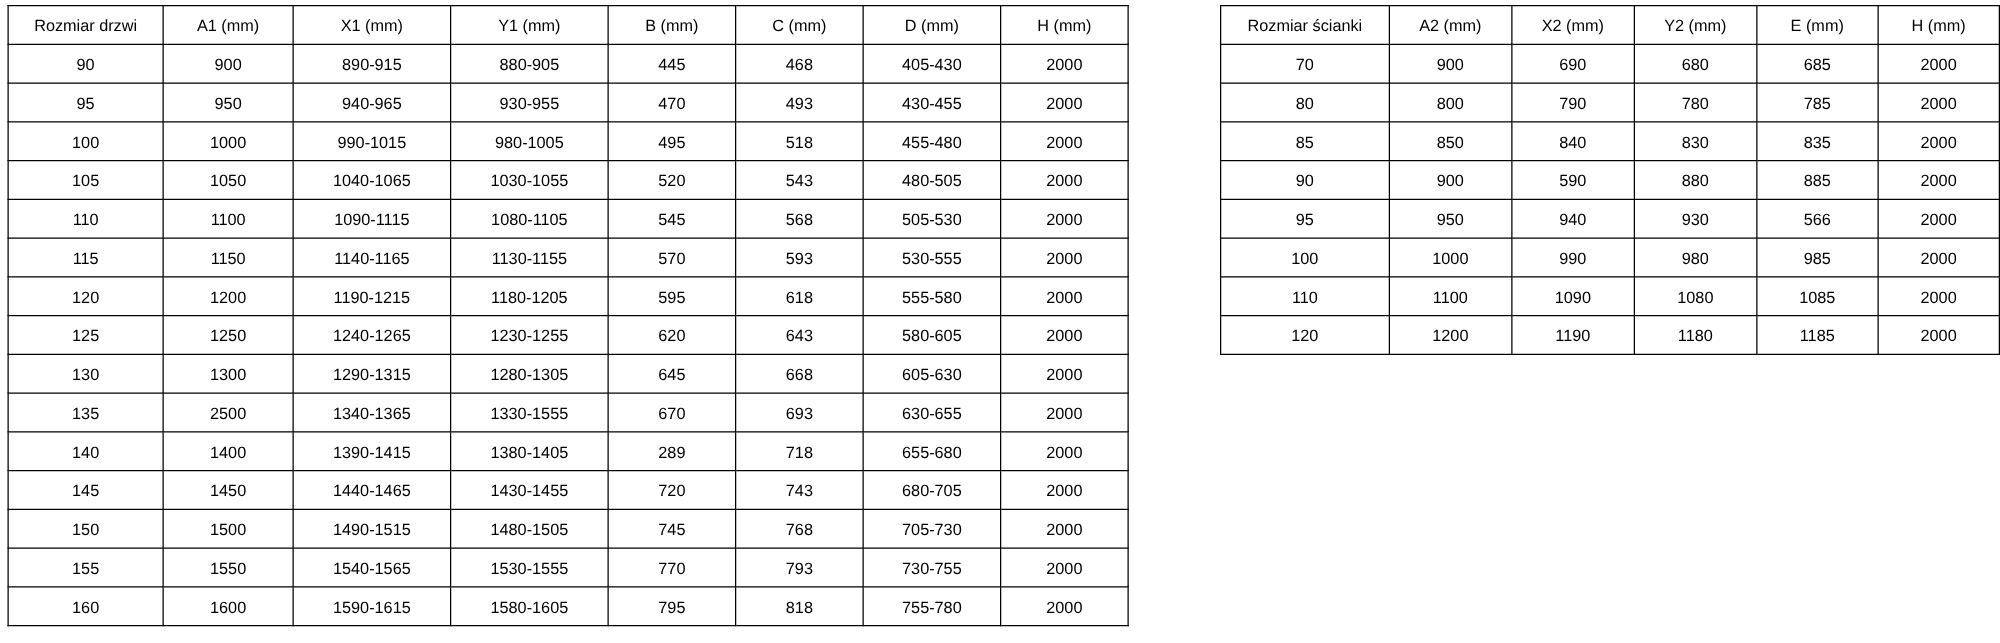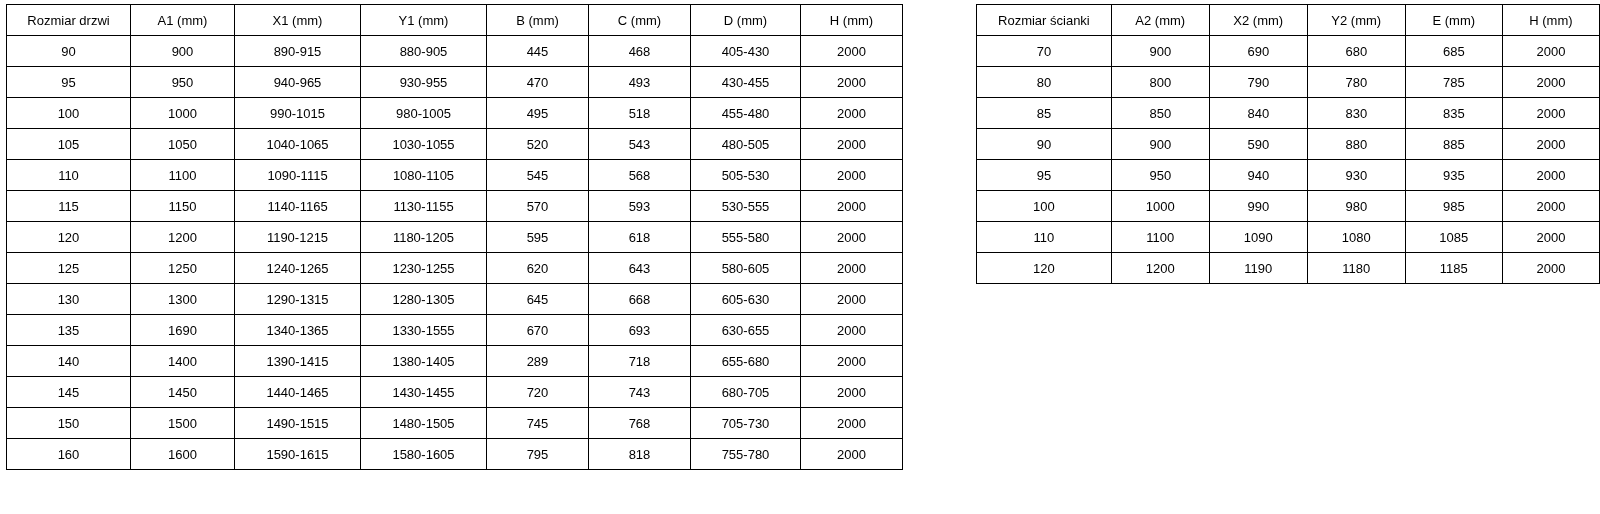--- a/index.html
+++ b/index.html
@@ -177,21 +177,21 @@
           <td>1300</td>
           <td>1290-1315</td>
           <td>1280-1305</td>
           <td>645</td>
           <td>668</td>
           <td>605-630</td>
           <td>2000</td>
         </tr>
         <tr>
           <td>135</td>
-          <td>1690</td>
+          <td>2500</td>
           <td>1340-1365</td>
           <td>1330-1555</td>
           <td>670</td>
           <td>693</td>
           <td>630-655</td>
           <td>2000</td>
         </tr>
         <tr>
           <td>140</td>
           <td>1400</td>
@@ -213,20 +213,30 @@
           <td>2000</td>
         </tr>
         <tr>
           <td>150</td>
           <td>1500</td>
           <td>1490-1515</td>
           <td>1480-1505</td>
           <td>745</td>
           <td>768</td>
           <td>705-730</td>
+          <td>2000</td>
+        </tr>
+        <tr>
+          <td>155</td>
+          <td>1550</td>
+          <td>1540-1565</td>
+          <td>1530-1555</td>
+          <td>770</td>
+          <td>793</td>
+          <td>730-755</td>
           <td>2000</td>
         </tr>
         <tr>
           <td>160</td>
           <td>1600</td>
           <td>1590-1615</td>
           <td>1580-1605</td>
           <td>795</td>
           <td>818</td>
           <td>755-780</td>
@@ -287,21 +297,21 @@
           <td>590</td>
           <td>880</td>
           <td>885</td>
           <td>2000</td>
         </tr>
         <tr>
           <td>95</td>
           <td>950</td>
           <td>940</td>
           <td>930</td>
-          <td>935</td>
+          <td>566</td>
           <td>2000</td>
         </tr>
         <tr>
           <td>100</td>
           <td>1000</td>
           <td>990</td>
           <td>980</td>
           <td>985</td>
           <td>2000</td>
         </tr>

